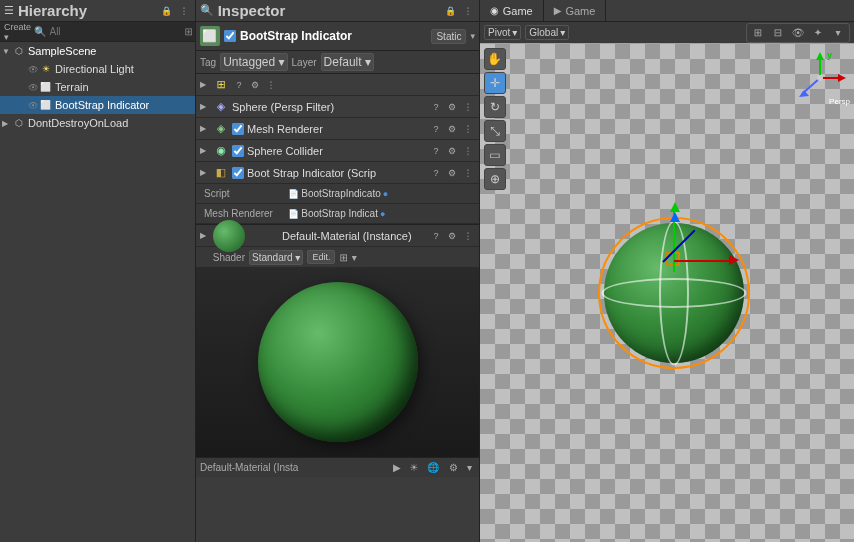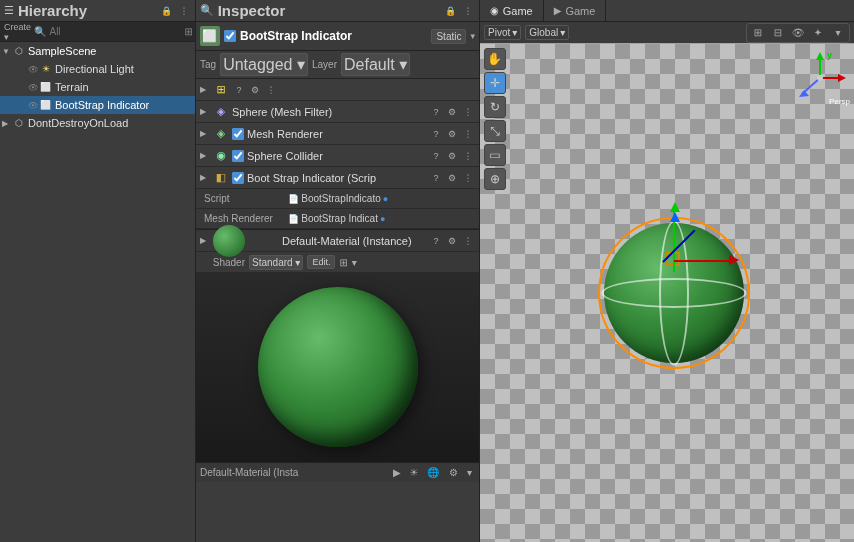--- a/index.html
+++ b/index.html
@@ -225,21 +225,21 @@
       background: #3a3a3a;
     }
     .tag-label, .layer-label {
       color: #aaa;
       font-size: 10px;
     }
     .tag-dropdown, .layer-dropdown {
       background: #4a4a4a;
       border: 1px solid #555;
       color: #ccc;
-      font-size: 16px;
+      font-size: 12px;
       padding: 1px 2px;
       border-radius: 2px;
       cursor: pointer;
     }
 
     
     .component-row {
       display: flex;
       align-items: center;
       padding: 2px 4px;
@@ -805,21 +805,21 @@
         <div class="comp-actions">
           <span class="comp-action-btn">?</span>
           <span class="comp-action-btn">⚙</span>
           <span class="comp-action-btn">⋮</span>
         </div>
       </div>
 
       <div class="component-row">
         <span class="comp-arrow">▶</span>
         <span class="comp-icon icon-mesh">◈</span>
-        <span class="comp-name">Sphere (Mesh Filter)</span>
+        <span class="comp-name">Sphere (Persp Filter)</span>
         <div class="comp-actions">
           <span class="comp-action-btn">?</span>
           <span class="comp-action-btn">⚙</span>
           <span class="comp-action-btn">⋮</span>
         </div>
       </div>
 
       <div class="component-row">
         <span class="comp-arrow">▶</span>
         <span class="comp-icon icon-renderer">◈</span>

